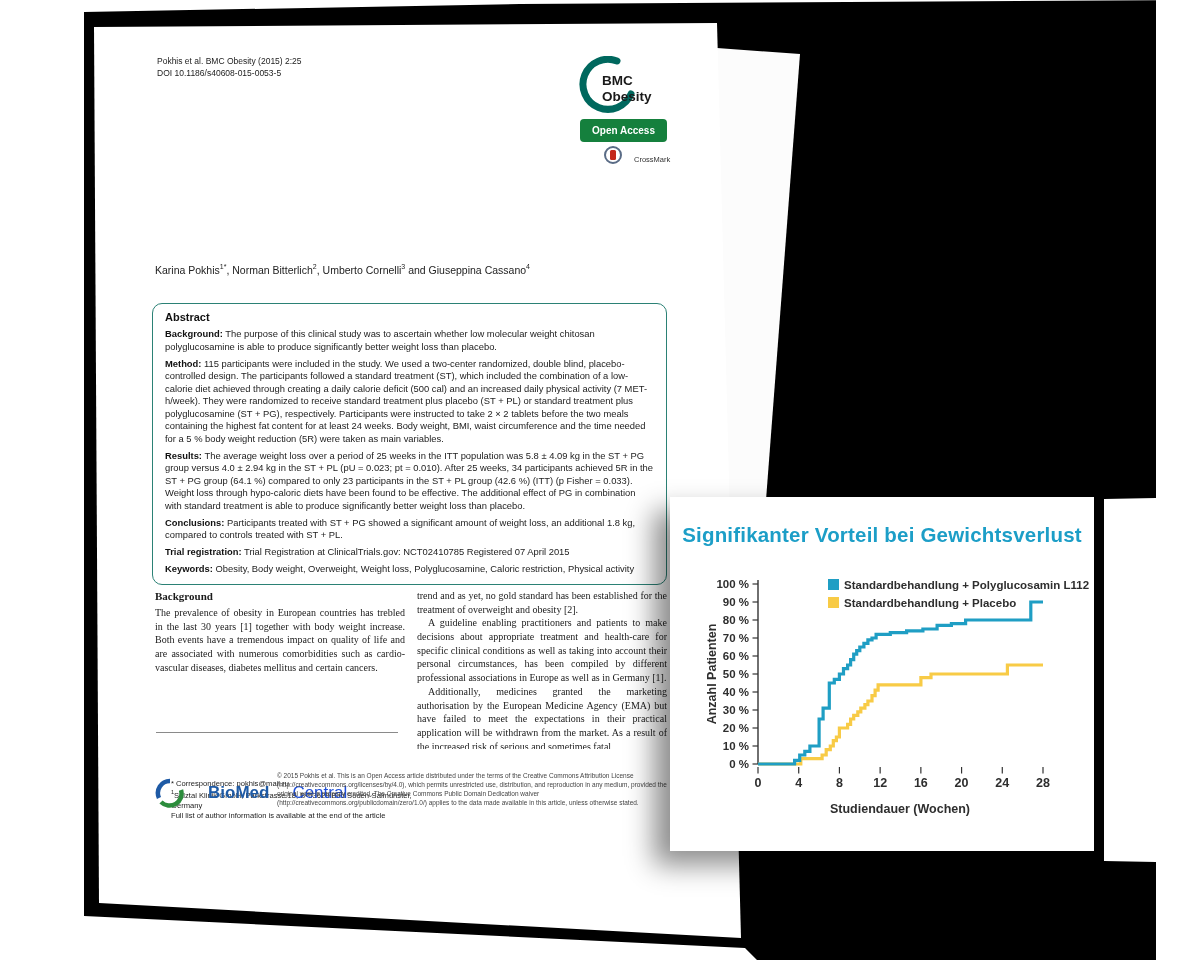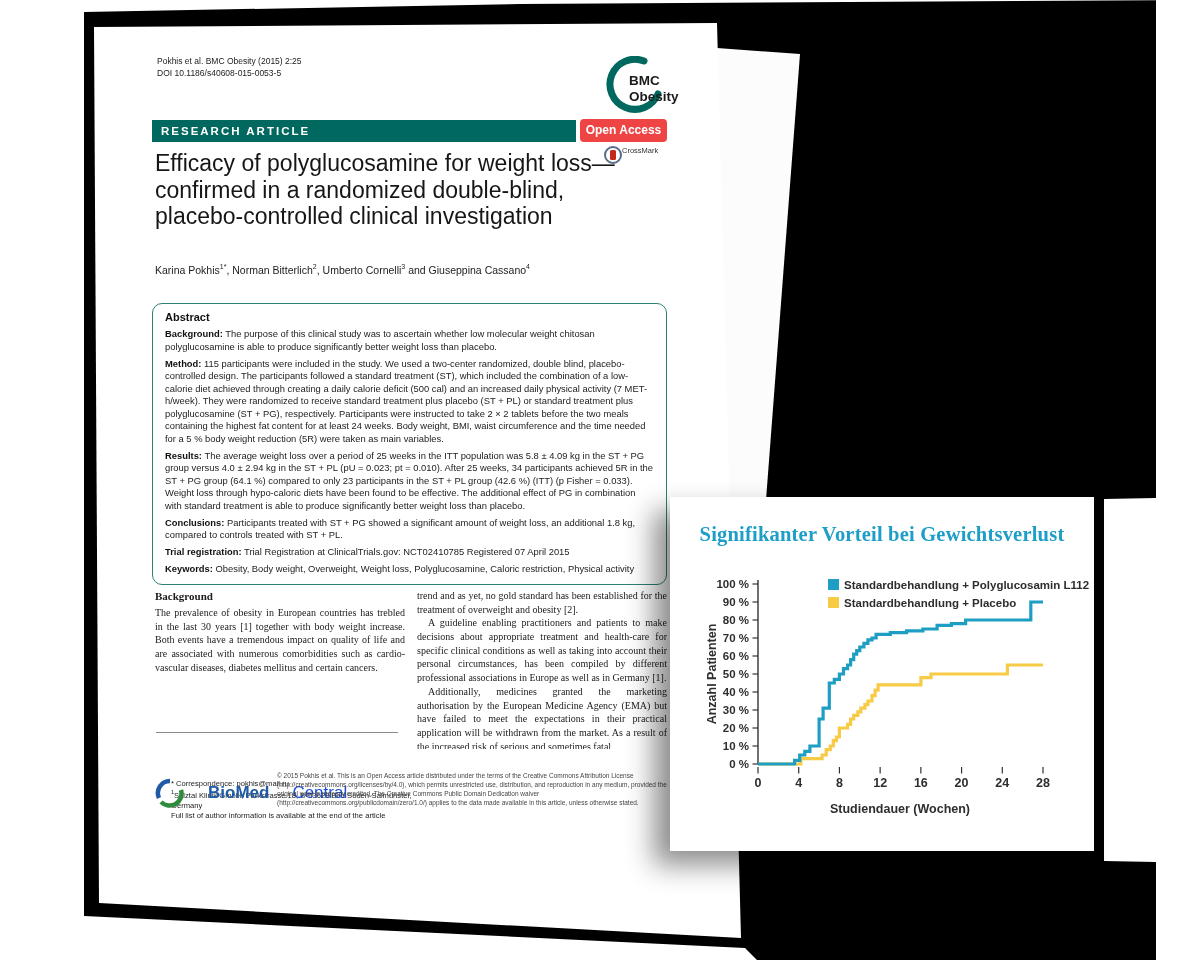--- a/index.html
+++ b/index.html
@@ -8,26 +8,26 @@
   
   #backdrop{position:absolute;left:0;top:0;width:1200px;height:960px;background:#000;
     clip-path:polygon(84px 12px,520px 4px,1200px 0px,1200px 497px,1104px 499px,1104px 861px,1200px 863px,1200px 960px,757px 960px,745px 948px,84px 916px);}
   
   #sheet2{position:absolute;left:0;top:0;width:1200px;height:960px;background:#fcfcfc;
     clip-path:polygon(717px 48px,800px 54px,766px 500px,717px 500px);}
   
   #paper{position:absolute;left:0;top:0;width:1200px;height:960px;background:#ffffff;
     clip-path:polygon(94px 27px,717px 23px,741px 938px,99px 903px);}
   .meta{position:absolute;left:157px;top:55px;font-size:8.5px;color:#222;line-height:1.45;}
-  .bmc-logo{position:absolute;left:598px;top:56px;width:84px;height:60px;}
+  .bmc-logo{position:absolute;left:571px;top:56px;width:84px;height:60px;}
   .banner{position:absolute;left:152px;top:120px;width:424px;height:22px;background:#00685E;
           color:#fff;font-weight:bold;font-size:11.5px;letter-spacing:2px;line-height:22px;padding-left:9px;box-sizing:border-box;}
-  .oa-chip{position:absolute;left:580px;top:119px;width:87px;height:23px;background:#ef4444;border-radius:4px;
-           color:#fff;font-weight:bold;font-size:12px;text-align:center;line-height:23px;}
-  .crossmark{position:absolute;left:604px;top:146px;display:flex;align-items:flex-start;gap:0;}
+  .oa-chip{position:absolute;left:580px;top:119px;width:87px;height:23px;background:#15803d;border-radius:4px;
+           color:#fff;font-weight:bold;font-size:10px;text-align:center;line-height:23px;}
+  .crossmark{position:absolute;left:604px;top:146px;display:flex;align-items:flex-end;gap:12px;}
   .crossmark .cm-text{font-size:7.5px;color:#333;}
   .article-title{position:absolute;left:155px;top:150px;width:478px;font-size:23px;line-height:1.16;color:#161616;font-weight:400;}
   .authors{position:absolute;left:155px;top:263px;font-size:10.5px;color:#222;}
   .authors sup{font-size:7px;}
   
   .abstract{position:absolute;left:152px;top:303px;width:515px;height:282px;border:1px solid #2b8175;border-radius:10px;
             box-sizing:border-box;padding:7px 12px 5px 12px;overflow:hidden;}
   .abstract h3{margin:0 0 5px 0;font-size:11px;color:#111;}
   .abs-sec{font-size:9.4px;line-height:1.33;color:#222;margin-bottom:4.5px;}
   .abs-sec b{color:#111;}
@@ -43,21 +43,21 @@
   .footnote{position:absolute;left:171px;top:737px;width:255px;font-size:7.6px;line-height:1.35;color:#222;margin-top:42px;}
   .footnote sup{font-size:5.5px;}
   .biomed{position:absolute;left:155px;top:778px;display:flex;align-items:center;gap:23px;}
   .biomed .bm-bio{font-size:17px;font-weight:bold;color:#1e5aa5;}
   .biomed .bm-central{font-size:17px;color:#1d4ed8;}
   .copyright{position:absolute;left:277px;top:771px;width:392px;font-size:6.5px;line-height:1.4;color:#444;}
   
   .chart-card{position:absolute;left:670px;top:497px;width:424px;height:354px;background:#ffffff;
               box-shadow:-16px 14px 26px rgba(0,0,0,0.45);}
   .chart-title{position:absolute;left:0;top:26px;width:100%;text-align:center;
-               font-size:20.5px;font-weight:600;color:#1c9ec7;letter-spacing:0.2px;font-family:Liberation Serif, serif;}
+               font-size:20.5px;font-weight:600;color:#1c9ec7;letter-spacing:0.2px;}
   #chart-svg{position:absolute;left:0;top:0;width:424px;height:354px;}
 </style>
 </head>
 <body>
 
 <div id="canvas">
   <div id="backdrop"></div>
   <div id="sheet2"></div>
 
   <div id="paper">
@@ -67,36 +67,32 @@
     </div>
 
     <div class="bmc-logo">
       <svg width="84" height="60" viewBox="0 0 84 60">
         <path d="M 46 5 A 25 25 0 1 0 60 38" fill="none" stroke="#00685E" stroke-width="7" stroke-linecap="round"></path>
         <text x="31" y="29" font-size="13.5" font-weight="600" fill="#1a1a1a">BMC</text>
         <text x="31" y="45" font-size="13.5" font-weight="600" fill="#1a1a1a">Obesity</text>
       </svg>
     </div>
 
-    <div class="banner">
-      <span>RESEARCH ARTICLE</span>
-    </div>
     <div class="oa-chip">
       <span>Open Access</span>
     </div>
 
     <div class="crossmark">
       <svg width="18" height="18" viewBox="0 0 18 18">
         <circle cx="9" cy="9" r="8" fill="#fff" stroke="#5a6c86" stroke-width="2"></circle>
         <rect x="6" y="4" width="6" height="10" rx="1.5" fill="#c4281c"></rect>
       </svg>
       <span class="cm-text">CrossMark</span>
     </div>
 
-    <div class="article-title">Efficacy of polyglucosamine for weight loss—confirmed in a randomized double-blind, placebo-controlled clinical investigation</div>
 
     <div class="authors"><span>Karina Pokhis</span><sup>1*</sup>, <span>Norman Bitterlich</span><sup>2</sup>, <span>Umberto Cornelli</span><sup>3</sup> and <span>Giuseppina Cassano</span><sup>4</sup></div>
 
     <div class="abstract">
       <h3>Abstract</h3>
       <div id="abs-sections">
           <div class="abs-sec"><b>Background:</b> The purpose of this clinical study was to ascertain whether low molecular weight chitosan polyglucosamine is able to produce significantly better weight loss than placebo.</div>
           <div class="abs-sec"><b>Method:</b> 115 participants were included in the study. We used a two-center randomized, double blind, placebo-controlled design. The participants followed a standard treatment (ST), which included the combination of a low-calorie diet achieved through creating a daily calorie deficit (500 cal) and an increased daily physical activity (7 MET-h/week). They were randomized to receive standard treatment plus placebo (ST + PL) or standard treatment plus polyglucosamine (ST + PG), respectively. Participants were instructed to take 2 × 2 tablets before the two meals containing the highest fat content for at least 24 weeks. Body weight, BMI, waist circumference and the time needed for a 5 % body weight reduction (5R) were taken as main variables.</div>
           <div class="abs-sec"><b>Results:</b> The average weight loss over a period of 25 weeks in the ITT population was 5.8 ± 4.09 kg in the ST + PG group versus 4.0 ± 2.94 kg in the ST + PL (pU = 0.023; pt = 0.010). After 25 weeks, 34 participants achieved 5R in the ST + PG group (64.1 %) compared to only 23 participants in the ST + PL group (42.6 %) (ITT) (p Fisher = 0.033). Weight loss through hypo-caloric diets have been found to be effective. The additional effect of PG in combination with standard treatment is able to produce significantly better weight loss than placebo.</div>
           <div class="abs-sec"><b>Conclusions:</b> Participants treated with ST + PG showed a significant amount of weight loss, an additional 1.8 kg, compared to controls treated with ST + PL.</div>

